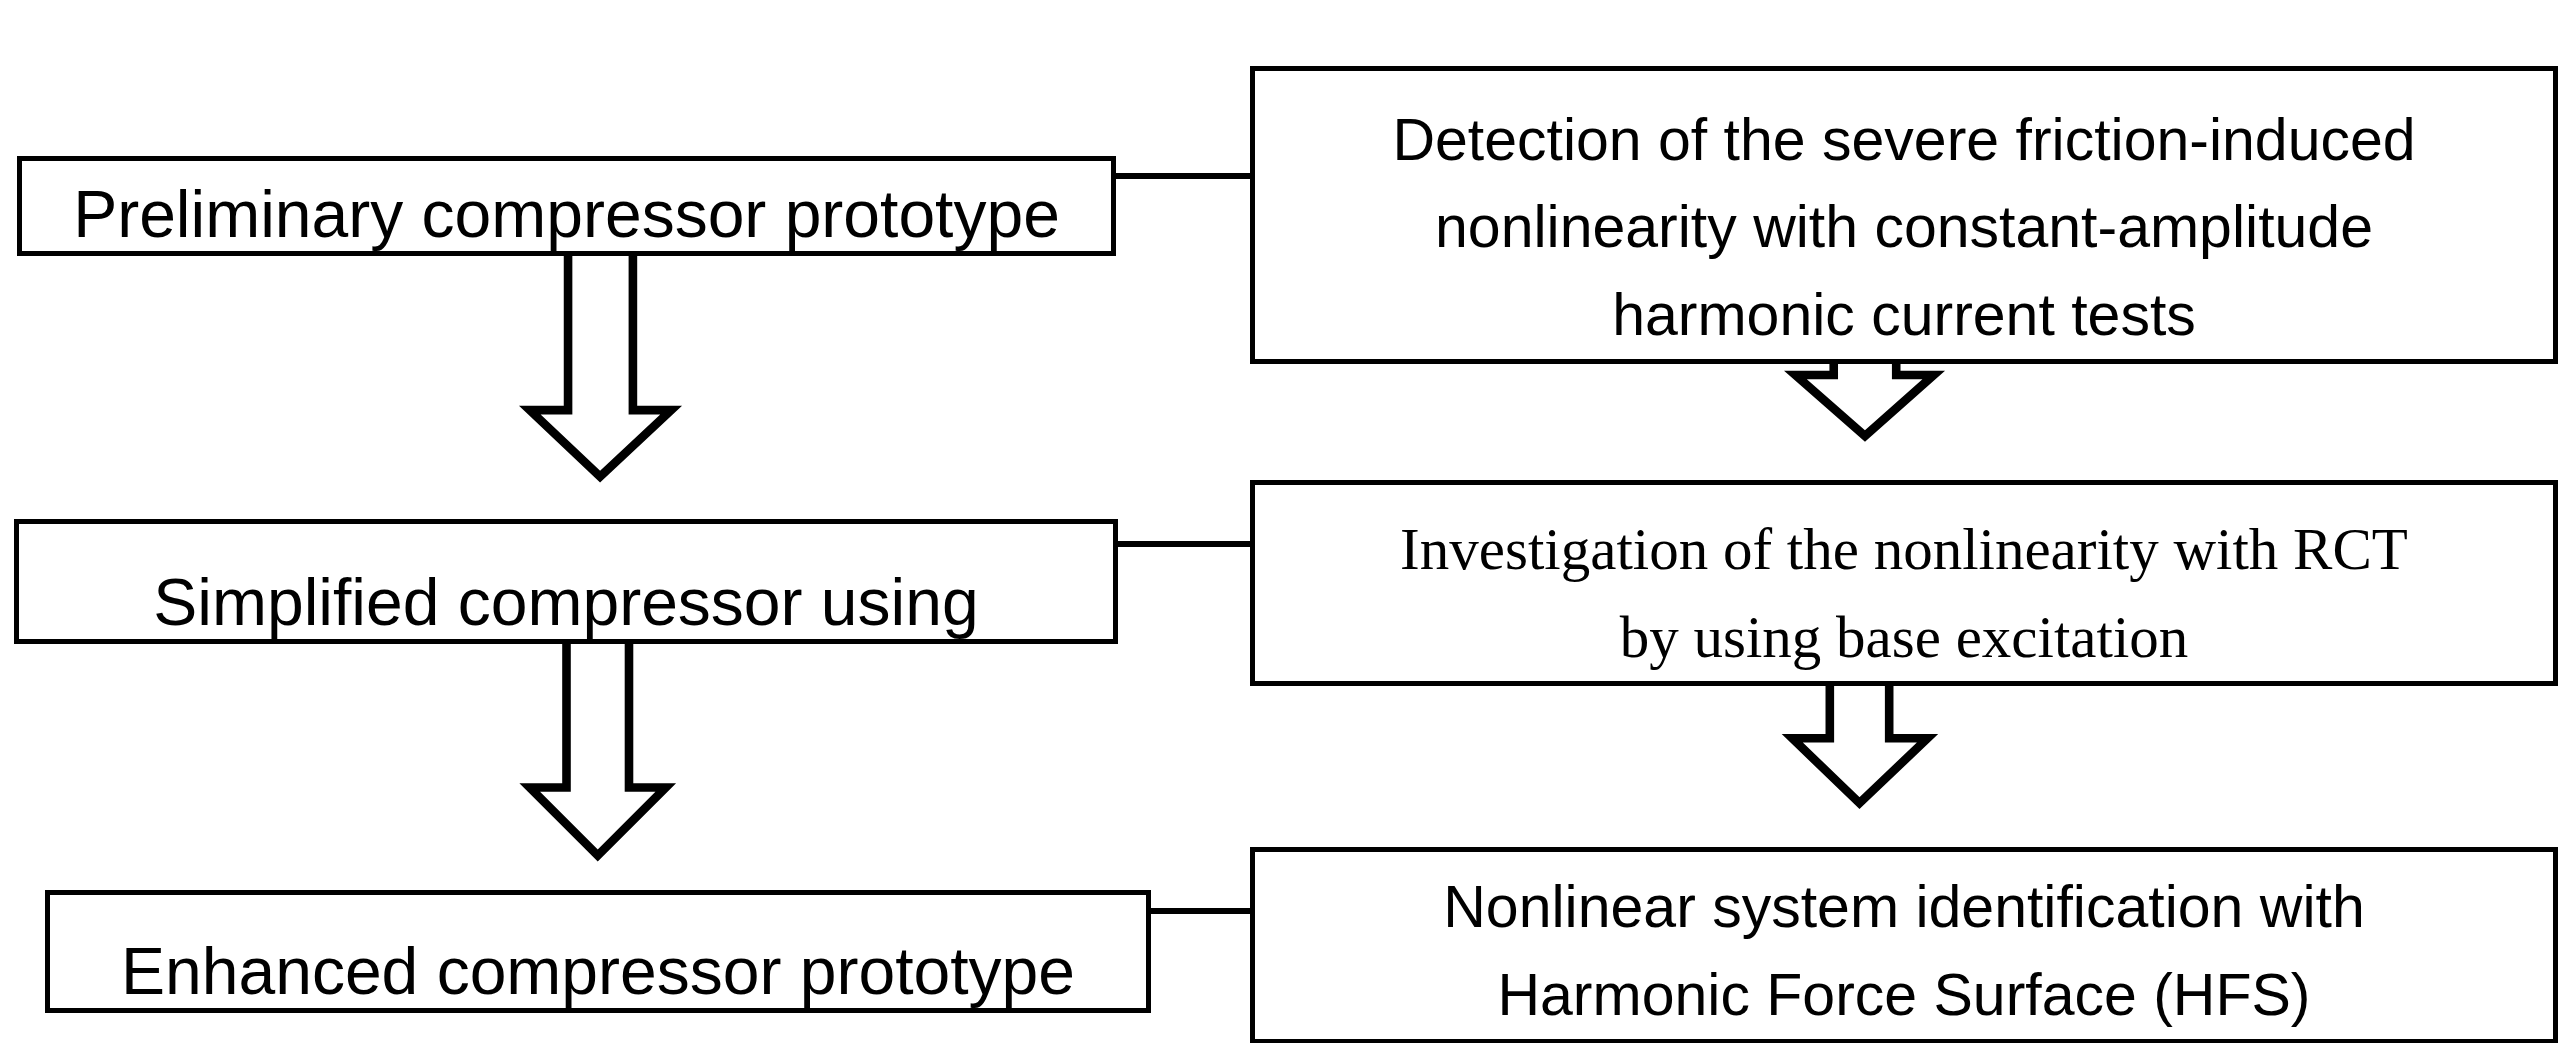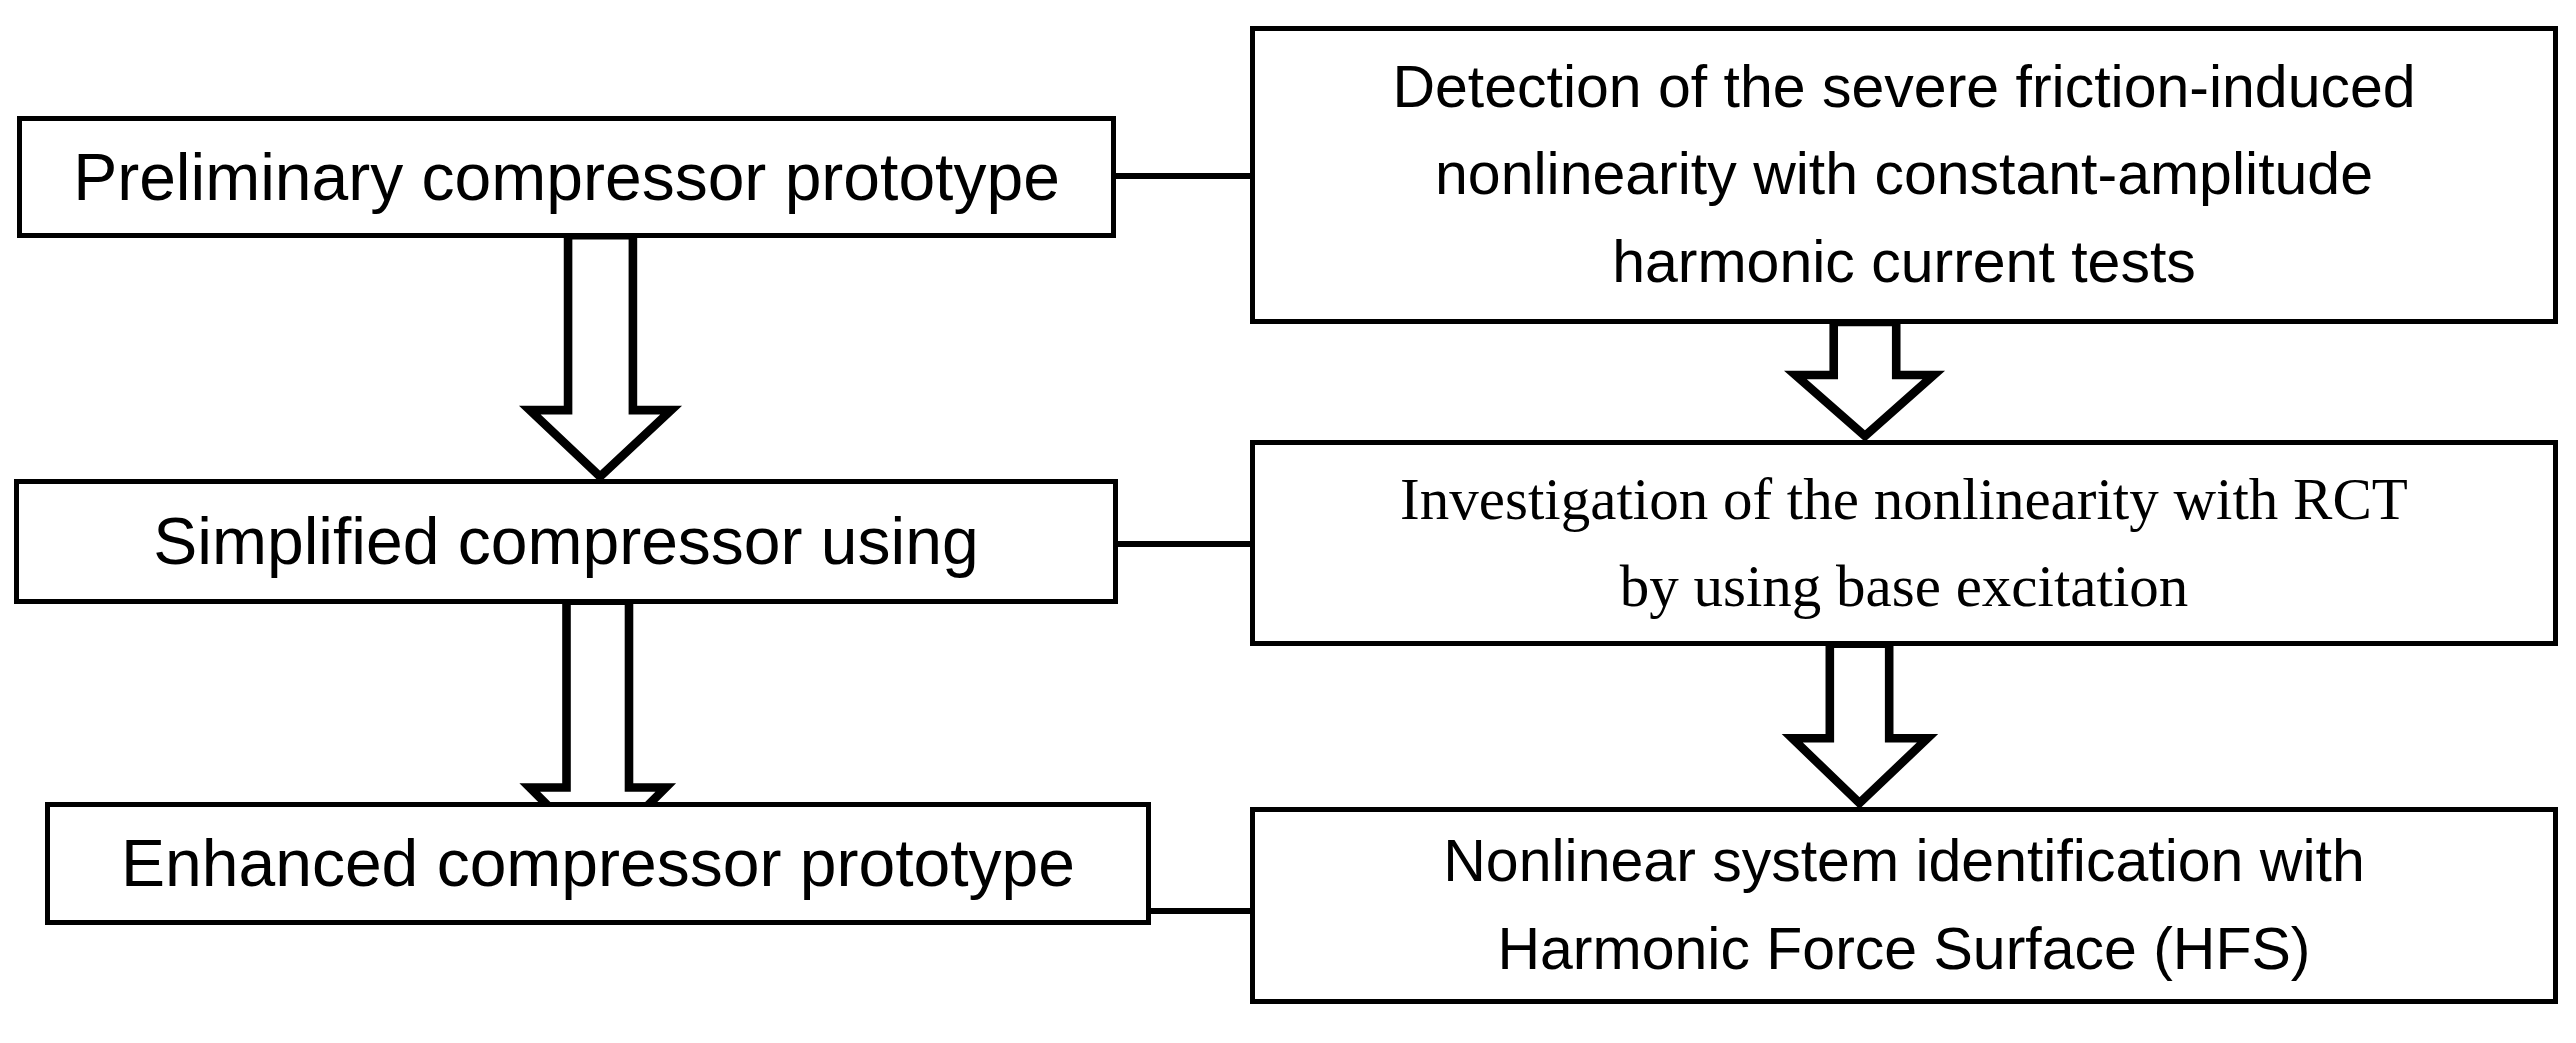--- a/index.html
+++ b/index.html
@@ -11,36 +11,37 @@
     font-family: "Liberation Sans", sans-serif;
     color: #000000;
     overflow: hidden;
   }
   .node {
     position: absolute;
     box-sizing: border-box;
     border: 5.5px solid #000000;
     background: #ffffff;
     display: flex;
-    align-items: center;
+    align-items: flex-end;
     justify-content: center;
     text-align: center;
+    margin-top: 40px;
   }
   .node-label {
     white-space: pre-line;
     line-height: 1.42;
     padding: 0 14px;
   }
   .node--left .node-label  { font-size: 66px; line-height: 1.1; }
   .node--right .node-label { font-size: 59px; line-height: 1.48; }
 
   
-  .node--l1 { left: 17px;  top: 116px;  width: 1099px; height: 122px; }
+  .node--l1 { left: 17px;  top: 116px;  width: 1099px; height: 100px; }
   .node--l2 { left: 14px;  top: 479px;  width: 1104px; height: 125px; }
-  .node--l3 { left: 45px;  top: 802px; width: 1106px; height: 123px; }
+  .node--l3 { left: 45px;  top: 850px; width: 1106px; height: 123px; }
 
   
   .node--r1 { left: 1250px; top: 26px;   width: 1308px; height: 298px; }
   .node--r2 { left: 1250px; top: 440px;  width: 1308px; height: 206px; font-family: Liberation Serif, serif; }
   .node--r3 { left: 1250px; top: 807px; width: 1308px; height: 197px; }
 
   
   .connector {
     position: absolute;
     height: 5.5px;

